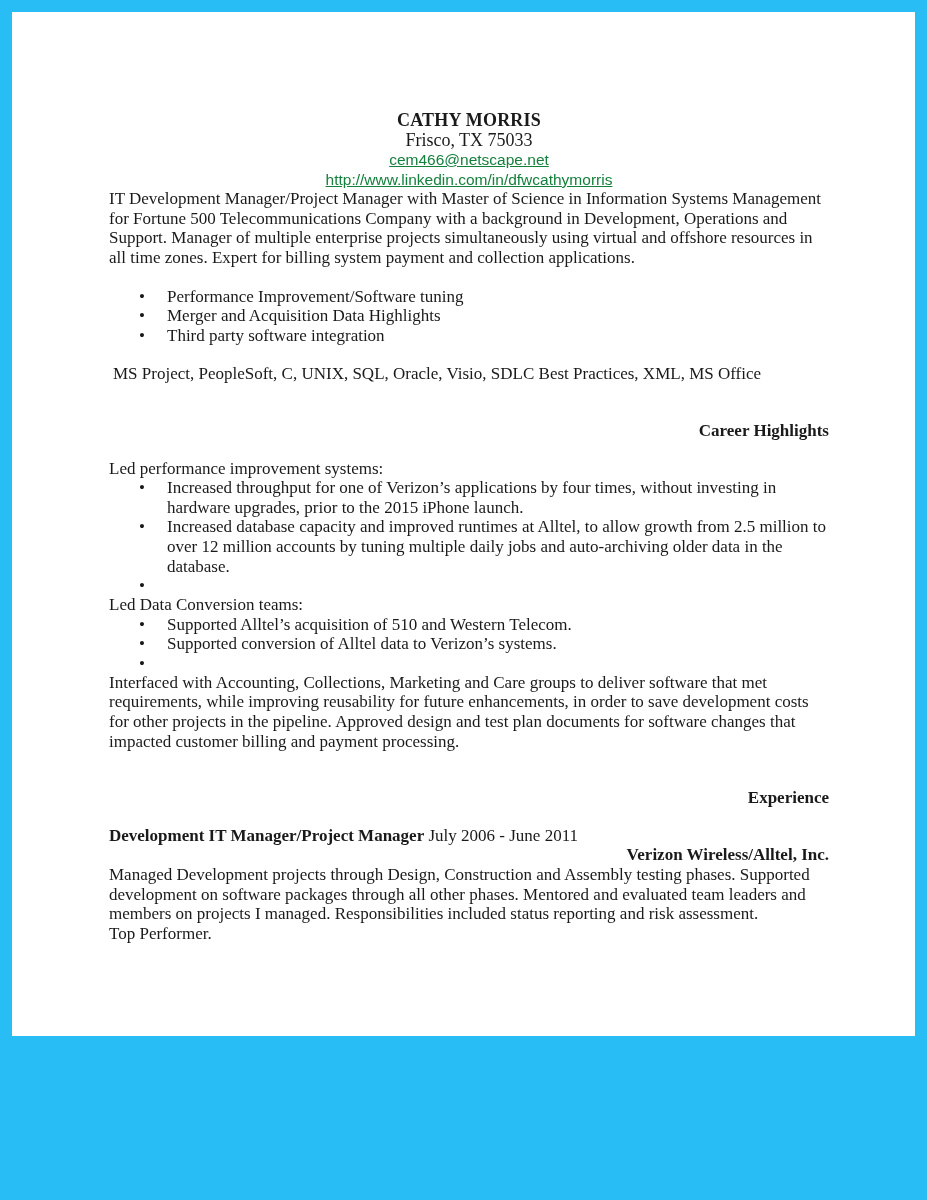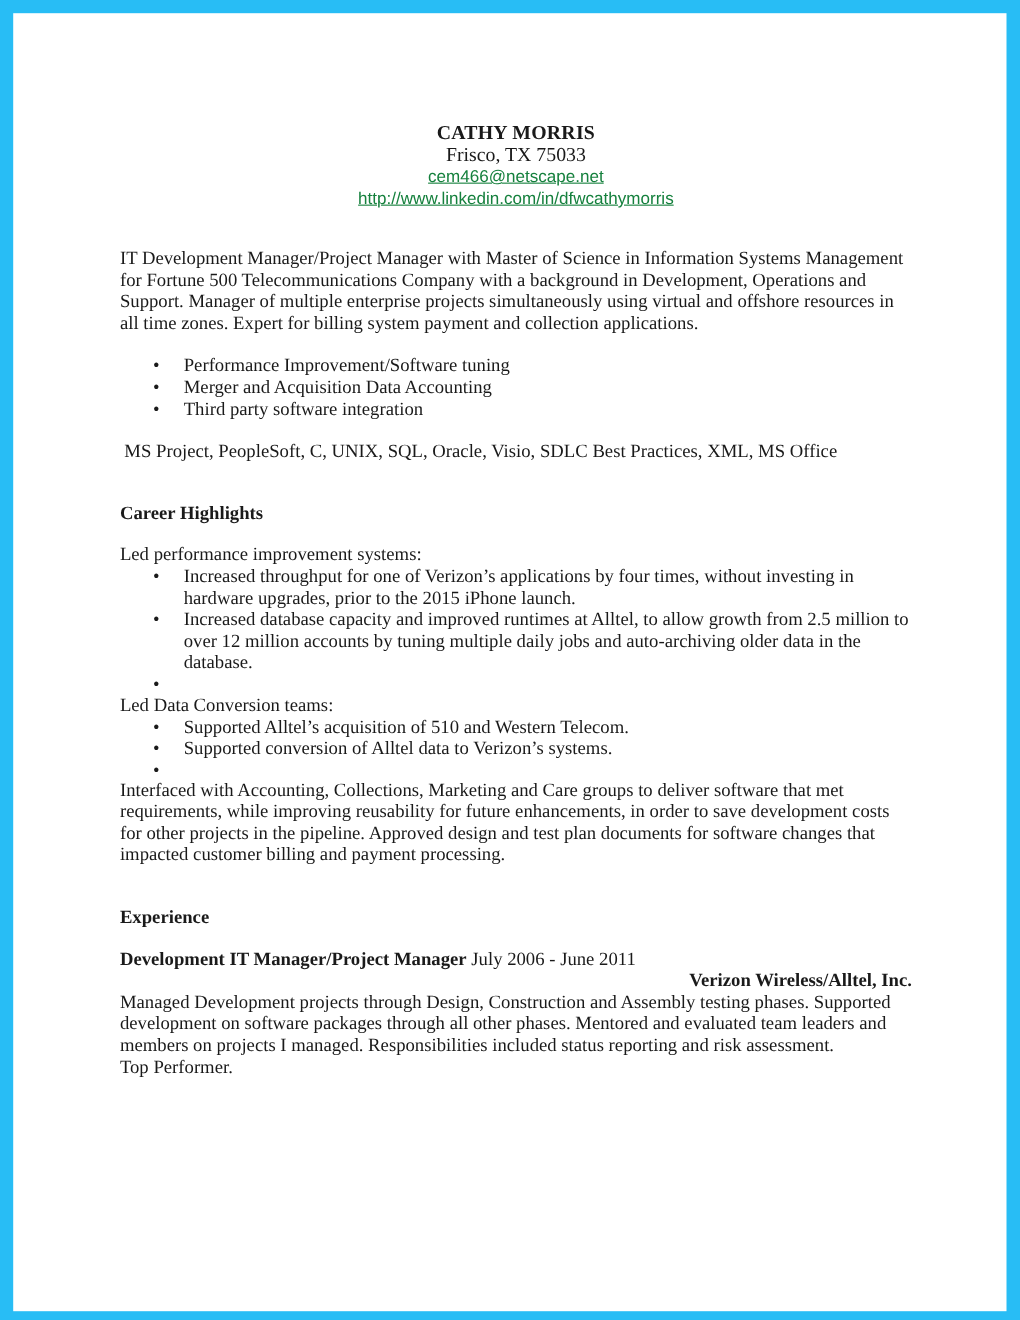--- a/index.html
+++ b/index.html
@@ -7,45 +7,45 @@
       width: 927px; height: 1200px;
       background: #28bdf5;
       position: relative;
       overflow: hidden;
       font-family: "Liberation Serif", "DejaVu Serif", serif;
       color: #1a1a1a;
     }
     .page {
       position: absolute;
       left: 12px; top: 12px;
-      width: 903px; height: 1180px;
+      width: 903px; height: 1024px;
       background: #ffffff;
     }
     .content {
       position: absolute;
       left: 97px; top: 0;
       width: 720px;
       font-size: 17px;
       line-height: 19.6px;
     }
     .header { text-align: center; margin-top: 98px; }
     .name { font-weight: bold; font-size: 18px; line-height: 20px; letter-spacing: 0.2px; }
     .addr { font-size: 18px; line-height: 20px; }
     .link {
       font-family: "Liberation Sans", "DejaVu Sans", sans-serif;
       font-size: 15.5px; line-height: 19px;
       color: #15803d; text-decoration: underline;
     }
-    .summary { margin-top: 35px; }
+    .summary { }
     ul { margin: 0; padding: 0; list-style: none; }
     li { position: relative; padding-left: 58px; }
     li .bullet { position: absolute; left: 30px; top: 0; }
     .skills-list { margin-top: 19px; }
     .tools { margin-top: 19px; padding-left: 4px; }
-    .section-title { text-align: left; font-weight: bold; font-size: 17px; margin-top: 37px; }
+    .section-title { text-align: right; font-weight: bold; font-size: 17px; margin-top: 37px; }
     .group-intro { margin-top: 18px; }
     .group-intro2 { margin-top: 19px; }
     .para { margin-top: 19px; }
     .exp-title { margin-top: 18px; }
     .bold { font-weight: bold; text-align: right; }
   </style>
 </head>
 <body>
 
 <div class="page">
@@ -55,21 +55,21 @@
       <div class="name">CATHY MORRIS</div>
       <div class="addr">Frisco, TX 75033</div>
       <div><a class="link">cem466@netscape.net</a></div>
       <div><a class="link">http://www.linkedin.com/in/dfwcathymorris</a></div>
     </div>
 
     <div class="summary">IT Development Manager/Project Manager with Master of Science in Information Systems Management for Fortune 500 Telecommunications Company with a background in Development, Operations and Support. Manager of multiple enterprise projects simultaneously using virtual and offshore resources in all time zones. Expert for billing system payment and collection applications.</div>
 
     <ul class="skills-list">
       <li><span class="bullet">•</span><span>Performance Improvement/Software tuning</span></li>
-      <li><span class="bullet">•</span><span>Merger and Acquisition Data Accounting</span></li>
+      <li><span class="bullet">•</span><span>Merger and Acquisition Data Highlights</span></li>
       <li><span class="bullet">•</span><span>Third party software integration</span></li>
     </ul>
 
     <div class="tools">MS Project, PeopleSoft, C, UNIX, SQL, Oracle, Visio, SDLC Best Practices, XML, MS Office</div>
 
     <div class="section-title">Career Highlights</div>
 
     <div class="group-intro">Led performance improvement systems:</div>
     <ul>
       <li><span class="bullet">•</span><span>Increased throughput for one of Verizon’s applications by four times, without investing in hardware upgrades, prior to the 2015 iPhone launch.</span></li>

